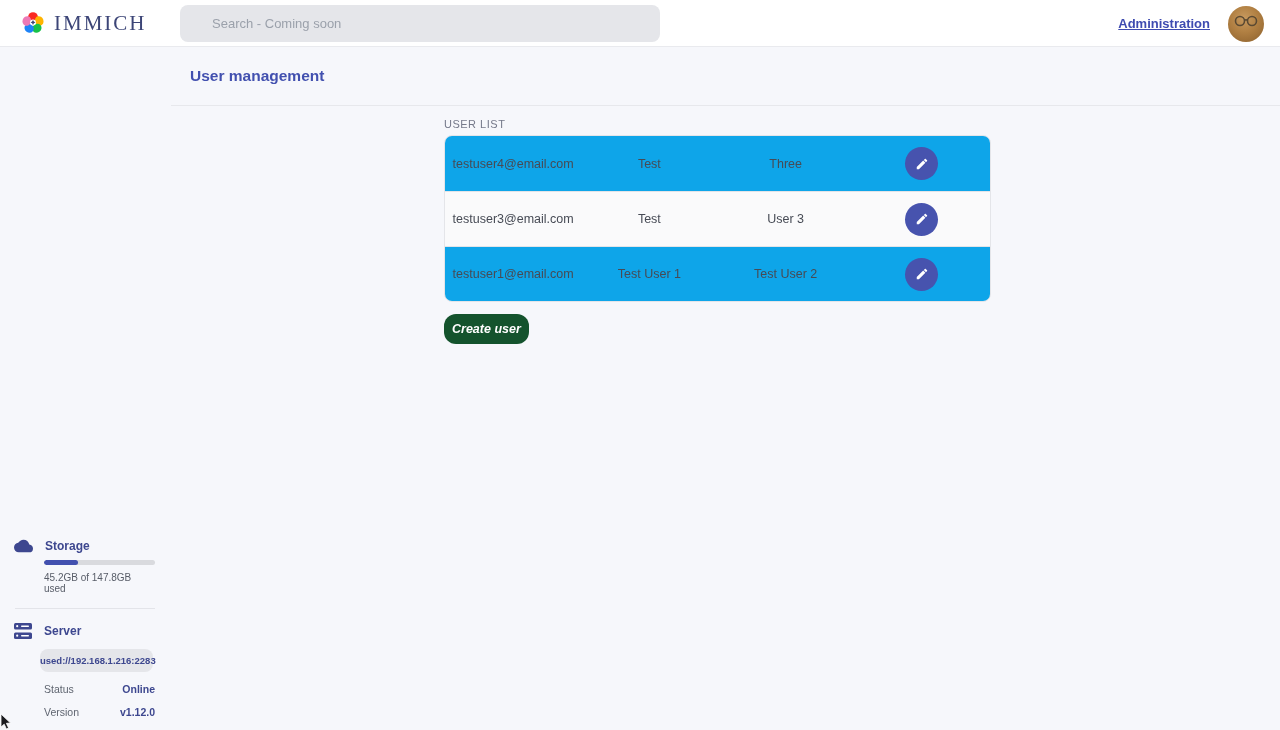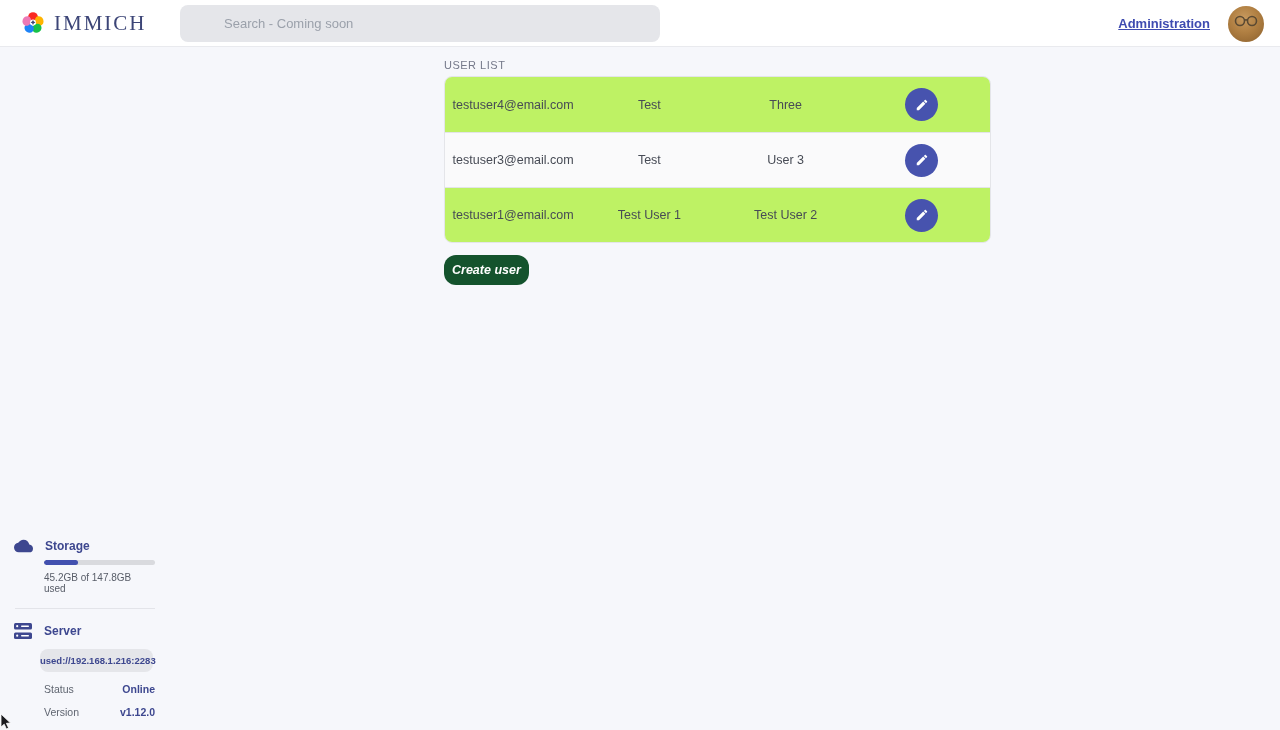--- a/index.html
+++ b/index.html
@@ -18,21 +18,21 @@
     display:flex; align-items:center;
   }
   .logo { display:flex; align-items:center; gap:8px; margin-left:20px; cursor:pointer; }
   .logo-text {
     font-family:"Liberation Serif", serif;
     font-size:21px; letter-spacing:2px; color:#3c4577; font-weight:500;
   }
   .search {
     position:absolute; left:180px; top:5px; width:480px; height:37px;
     background:#e5e6ea; border:none; border-radius:8px;
-    padding-left:44px; font-size:13px; color:#7f1d1d; outline:none;
+    padding-left:32px; font-size:13px; color:#7f1d1d; outline:none;
     font-family:"Liberation Sans", sans-serif;
   }
   .search::placeholder { color:#9ba1ab; }
   .top-right { position:absolute; right:16px; top:0; height:47px; display:flex; align-items:center; gap:18px; }
   .admin-link {
     font-size:13px; font-weight:700; color:#3e4bb0;
     text-decoration:underline; cursor:pointer;
   }
   .avatar {
     width:36px; height:36px; border-radius:50%;
@@ -86,21 +86,21 @@
   .thead {
     margin-top:6px; height:34px; background:#ffffff;
     border:1px solid #e4e5e9; border-radius:8px;
     display:grid; grid-template-columns:repeat(4,1fr); align-items:center;
   }
   .thead span { text-align:center; font-size:13px; font-weight:500; color:#4250af; }
   .tbody { margin-top:5px; border:1px solid #e4e5e9; border-radius:8px; overflow:hidden; }
   .trow {
     height:55px; display:grid; grid-template-columns:repeat(4,1fr); align-items:center;
   }
-  .trow.odd { background:#bef264; }
+  .trow.odd { background:#0ea5e9; }
   .trow.even { background:#fafafb; }
   .trow + .trow { border-top:1px solid #e3e4e8; }
   .tcell { text-align:center; font-size:12.5px; color:#474b55; }
   .edit-cell { display:flex; justify-content:center; }
   .edit-btn {
     width:33px; height:33px; border-radius:50%; border:none;
     background:#4753ae; display:flex; align-items:center; justify-content:center;
     cursor:pointer;
   }
   .create-btn {
@@ -178,20 +178,23 @@
       </div>
       <div class="kv">
         <span class="k">Version</span>
         <span class="v">v1.12.0</span>
       </div>
     </div>
   </div>
 </div>
 
 <div class="main">
+  <div class="title-bar">
+    <h1>User management</h1>
+  </div>
 
   <div class="content">
     <div class="section-label">USER LIST</div>
 
 
     <div class="tbody">
       <div class="trow odd">
         <span class="tcell">testuser4@email.com</span>
         <span class="tcell">Test</span>
         <span class="tcell">Three</span>

